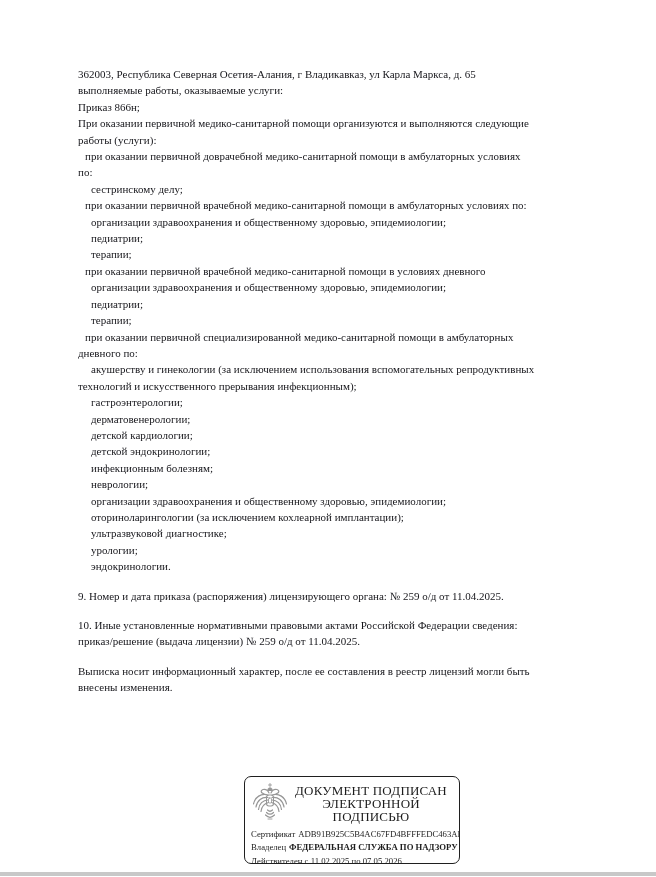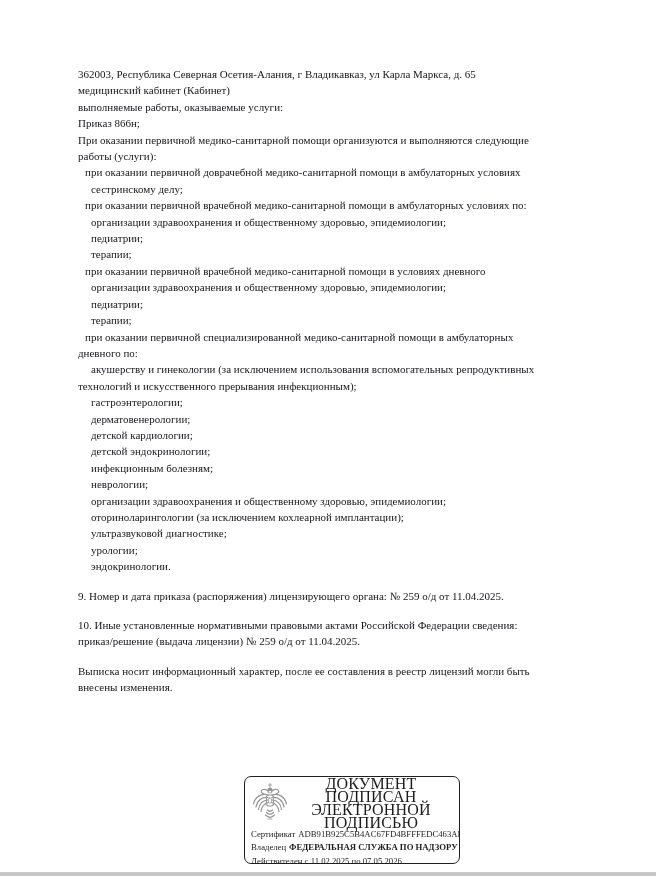--- a/index.html
+++ b/index.html
@@ -52,21 +52,21 @@
   }
   .emblem {
     flex: none;
     width: 38px;
     height: 42px;
     margin-right: 4px;
   }
   .stamp-title {
     flex: 1;
     text-align: center;
-    font-size: 16px;
+    font-size: 13px;
     line-height: 13px;
     letter-spacing: 0.2px;
     color: #1c1c1c;
     padding-right: 4px;
   }
   .stamp-lines {
     margin-top: 3px;
     font-size: 8.7px;
     line-height: 13.4px;
     color: #1c1c1c;
@@ -84,26 +84,26 @@
     background: #c8c8c8;
   }
 </style>
 </head>
 <body>
 
 <div class="page">
 
   <div class="body-text">
       <div class="line indent-0">362003, Республика Северная Осетия-Алания, г Владикавказ, ул Карла Маркса, д. 65</div>
-      <div class="line indent-0">медицинский кабинет (Кабинет)</div>
       <div class="line indent-0">выполняемые работы, оказываемые услуги:</div>
       <div class="line indent-0">Приказ 866н;</div>
       <div class="line indent-0">При оказании первичной медико-санитарной помощи организуются и выполняются следующие</div>
       <div class="line indent-0">работы (услуги):</div>
       <div class="line indent-1">при оказании первичной доврачебной медико-санитарной помощи в амбулаторных условиях</div>
+      <div class="line indent-0">по:</div>
       <div class="line indent-2">сестринскому делу;</div>
       <div class="line indent-1">при оказании первичной врачебной медико-санитарной помощи в амбулаторных условиях по:</div>
       <div class="line indent-2">организации здравоохранения и общественному здоровью, эпидемиологии;</div>
       <div class="line indent-2">педиатрии;</div>
       <div class="line indent-2">терапии;</div>
       <div class="line indent-1">при оказании первичной врачебной медико-санитарной помощи в условиях дневного</div>
       <div class="line indent-2">организации здравоохранения и общественному здоровью, эпидемиологии;</div>
       <div class="line indent-2">педиатрии;</div>
       <div class="line indent-2">терапии;</div>
       <div class="line indent-1">при оказании первичной специализированной медико-санитарной помощи в амбулаторных</div>

